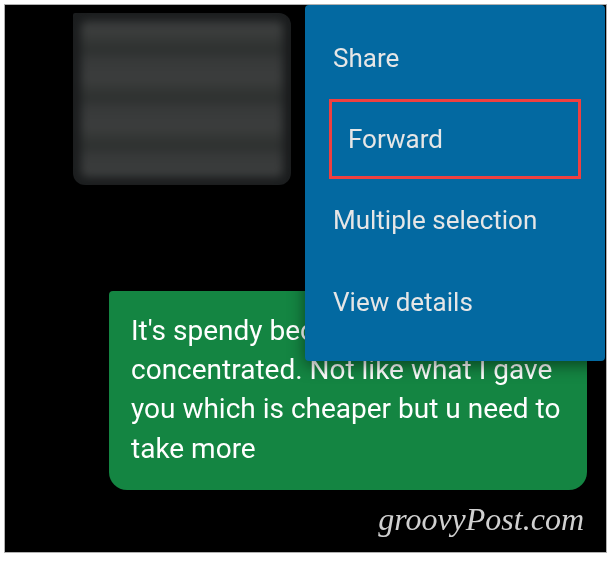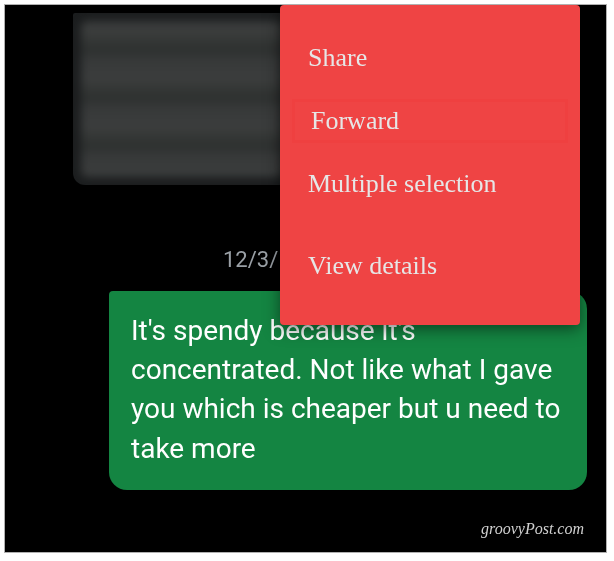--- a/index.html
+++ b/index.html
@@ -63,63 +63,61 @@
       border-radius: 18px;
       border-top-left-radius: 4px;
       padding: 20px 22px 22px 22px;
       font-size: 28px;
       line-height: 1.4;
       font-weight: 400;
     }
     .context-menu {
       position: absolute;
       top: 0;
-      left: 275px;
+      left: 300px;
       width: 300px;
-      background: #ef4444;
+      background: #0369a1;
       border-radius: 4px;
       padding: 12px 0 18px 0;
       box-shadow: 0 4px 16px rgba(0,0,0,0.5);
-      font-family: Liberation Serif, serif;
     }
     .menu-item {
       padding: 26px 28px;
       color: #e6e6e6;
       font-size: 26px;
       font-weight: 400;
       cursor: pointer;
     }
     .menu-item.highlighted {
       border: 3px solid #ef4040;
-      margin: 0 12px;
-      padding: 4px 16px;
+      margin: 0 24px;
+      padding: 22px 16px;
     }
     .watermark {
       position: absolute;
       bottom: 14px;
       right: 22px;
       color: #d0d0d0;
       font-family: Georgia, 'Times New Roman', serif;
-      font-size: 16px;
+      font-size: 32px;
       font-style: italic;
       font-weight: 400;
       text-shadow: 0 0 3px rgba(0,0,0,0.8);
       margin-left: 48px;
     }
   </style>
 </head>
 <body>
 
 <div class="screenshot">
 
   <div class="image-card">
     <div class="blurred-photo"></div>
   </div>
 
-  <div class="date-label">12/3/</div>
 
   <div class="message-bubble">
     <span>It's spendy because it's concentrated. Not like what I gave you which is cheaper but u need to take more</span>
   </div>
 
   <div class="context-menu">
     <div class="menu-item">Share</div>
     <div class="menu-item highlighted">Forward</div>
     <div class="menu-item">Multiple selection</div>
     <div class="menu-item">View details</div>

